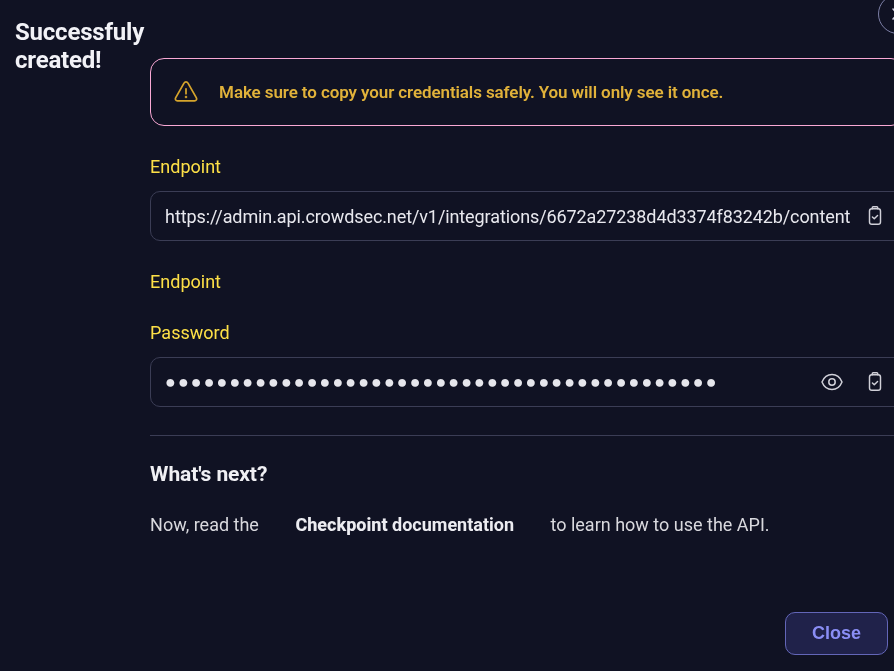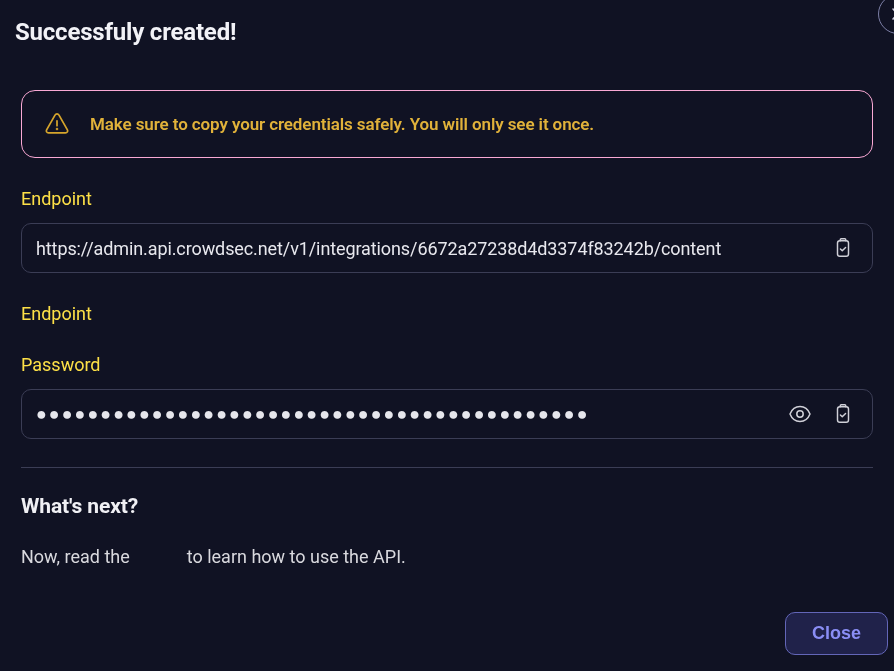--- a/index.html
+++ b/index.html
@@ -10,21 +10,20 @@
     color: #e5e5ea;
     font-family: -apple-system, BlinkMacSystemFont, "Segoe UI", Roboto, Helvetica, Arial, sans-serif;
     overflow: hidden;
     position: relative;
   }
   .modal {
     width: 100%;
     height: 100%;
     padding: 14px 15px 0 15px;
     display: flex;
-    flex-direction: column;
   }
   .header-row {
     display: flex;
     align-items: flex-start;
     justify-content: space-between;
   }
   .title {
     font-size: 24px;
     font-weight: 700;
     color: #f2f2f7;
@@ -210,20 +209,24 @@
       </button>
     </div>
 
     <hr class="divider">
 
     <h2 class="whatsnext">What's next?</h2>
 
     <div class="nextline">
       <span class="prefix">Now, read the</span>
       <span>&nbsp;</span>
+      <a class="linkish">
+        <span class="strong">Checkpoint</span>
+        <span>documentation</span>
+      </a>
       <span>&nbsp;</span>
       <span>to learn how to use the API.</span>
     </div>
 
   </div>
 
   <div class="footer">
     <button class="close-btn">Close</button>
   </div>
 

